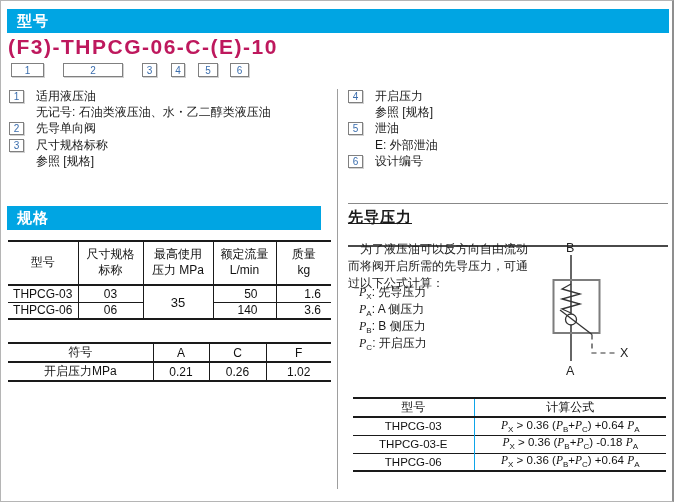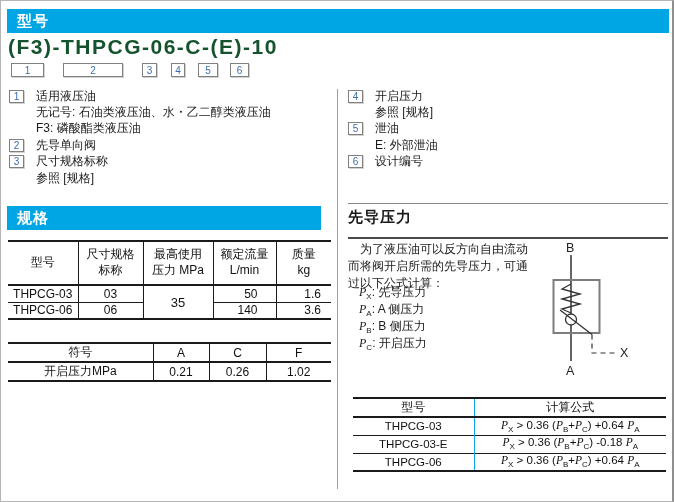--- a/index.html
+++ b/index.html
@@ -9,21 +9,21 @@
     position:relative; width:674px; height:502px; background:#fff;
     border:1px solid #b5b5b5; border-right:2px solid #8f8f8f; overflow:hidden;
   }
   .bluebar {
     position:absolute; height:24px; background:#00a5e3; color:#fff;
     font-size:15px; font-weight:bold; line-height:24px; padding-left:10px;
     letter-spacing:1px;
   }
   #model-code {
     position:absolute; left:7px; top:34px; font-size:21px; font-weight:bold;
-    letter-spacing:1.5px; color:#14532d;
+    letter-spacing:1.5px; color:#be185d;
   }
   .numbox {
     position:absolute; border:1px solid #808080; background:#fff;
     box-shadow:1px 1px 0 #d2d2d2; color:#3a6dad; font-size:10px;
     display:flex; align-items:center; justify-content:center; height:14px;
   }
   .legend-col { position:absolute; top:87px; width:322px; }
   .lrow { height:16.4px; display:flex; align-items:center; font-size:12px; }
   .lrow .lnum {
     position:static; width:15px; height:13px; flex:0 0 15px; margin-right:12px;
@@ -44,23 +44,23 @@
   .t1 tr.r2 td { border-top:1px solid #1a1a1a; }
   .t1 td.num { text-align:right; padding-right:18px; }
   .t1 td.mass { text-align:right; padding-right:10px; }
 
   .t2 { left:7px; top:341px; width:323px; border-top:2px solid #1a1a1a; border-bottom:2px solid #1a1a1a; }
   .t2 th { font-weight:normal; height:17px; border-bottom:2px solid #1a1a1a; text-align:center; }
   .t2 td { height:19px; text-align:center; }
   .t2 th + th, .t2 td + td { border-left:1px solid #1a1a1a; }
 
   #pilot-header {
-    position:absolute; left:347px; top:202px; width:320px; height:36px;
+    position:absolute; left:347px; top:202px; width:320px; height:44px;
     border-top:1px solid #888; border-bottom:2px solid #4a4a4a;
-    font-size:15px; font-weight:bold; line-height:26px; letter-spacing:1px;
+    font-size:15px; font-weight:bold; line-height:26px; letter-spacing:1px;text-decoration:underline;
   }
   #pilot-paragraph {
     position:absolute; left:347px; top:240px; width:220px;
     font-size:12px; line-height:17px; white-space:pre-line;
   }
   #pilot-defs { position:absolute; left:358px; top:283px; font-size:12px; }
   #pilot-defs .defrow { height:17px; line-height:17px; }
 
   .pvar { font-style:italic; font-family:"Liberation Serif","DejaVu Serif",serif; }
   sub { font-size:8px; }
@@ -90,23 +90,20 @@
   <div class="numbox" style="left:197px; top:62px; width:20px;">5</div>
   <div class="numbox" style="left:229px; top:62px; width:19px;">6</div>
 
   <div class="legend-col" style="left:8px;">
     <div class="lrow">
       <span class="lnum">1</span>
       <span>适用液压油</span>
     </div>
     <div class="lrow cont">
       <span>无记号: 石油类液压油、水・乙二醇类液压油</span>
-    </div>
-    <div class="lrow cont">
-      <span>F3: 磷酸酯类液压油</span>
     </div>
     <div class="lrow">
       <span class="lnum">2</span>
       <span>先导单向阀</span>
     </div>
     <div class="lrow">
       <span class="lnum">3</span>
       <span>尺寸规格标称</span>
     </div>
     <div class="lrow cont">

